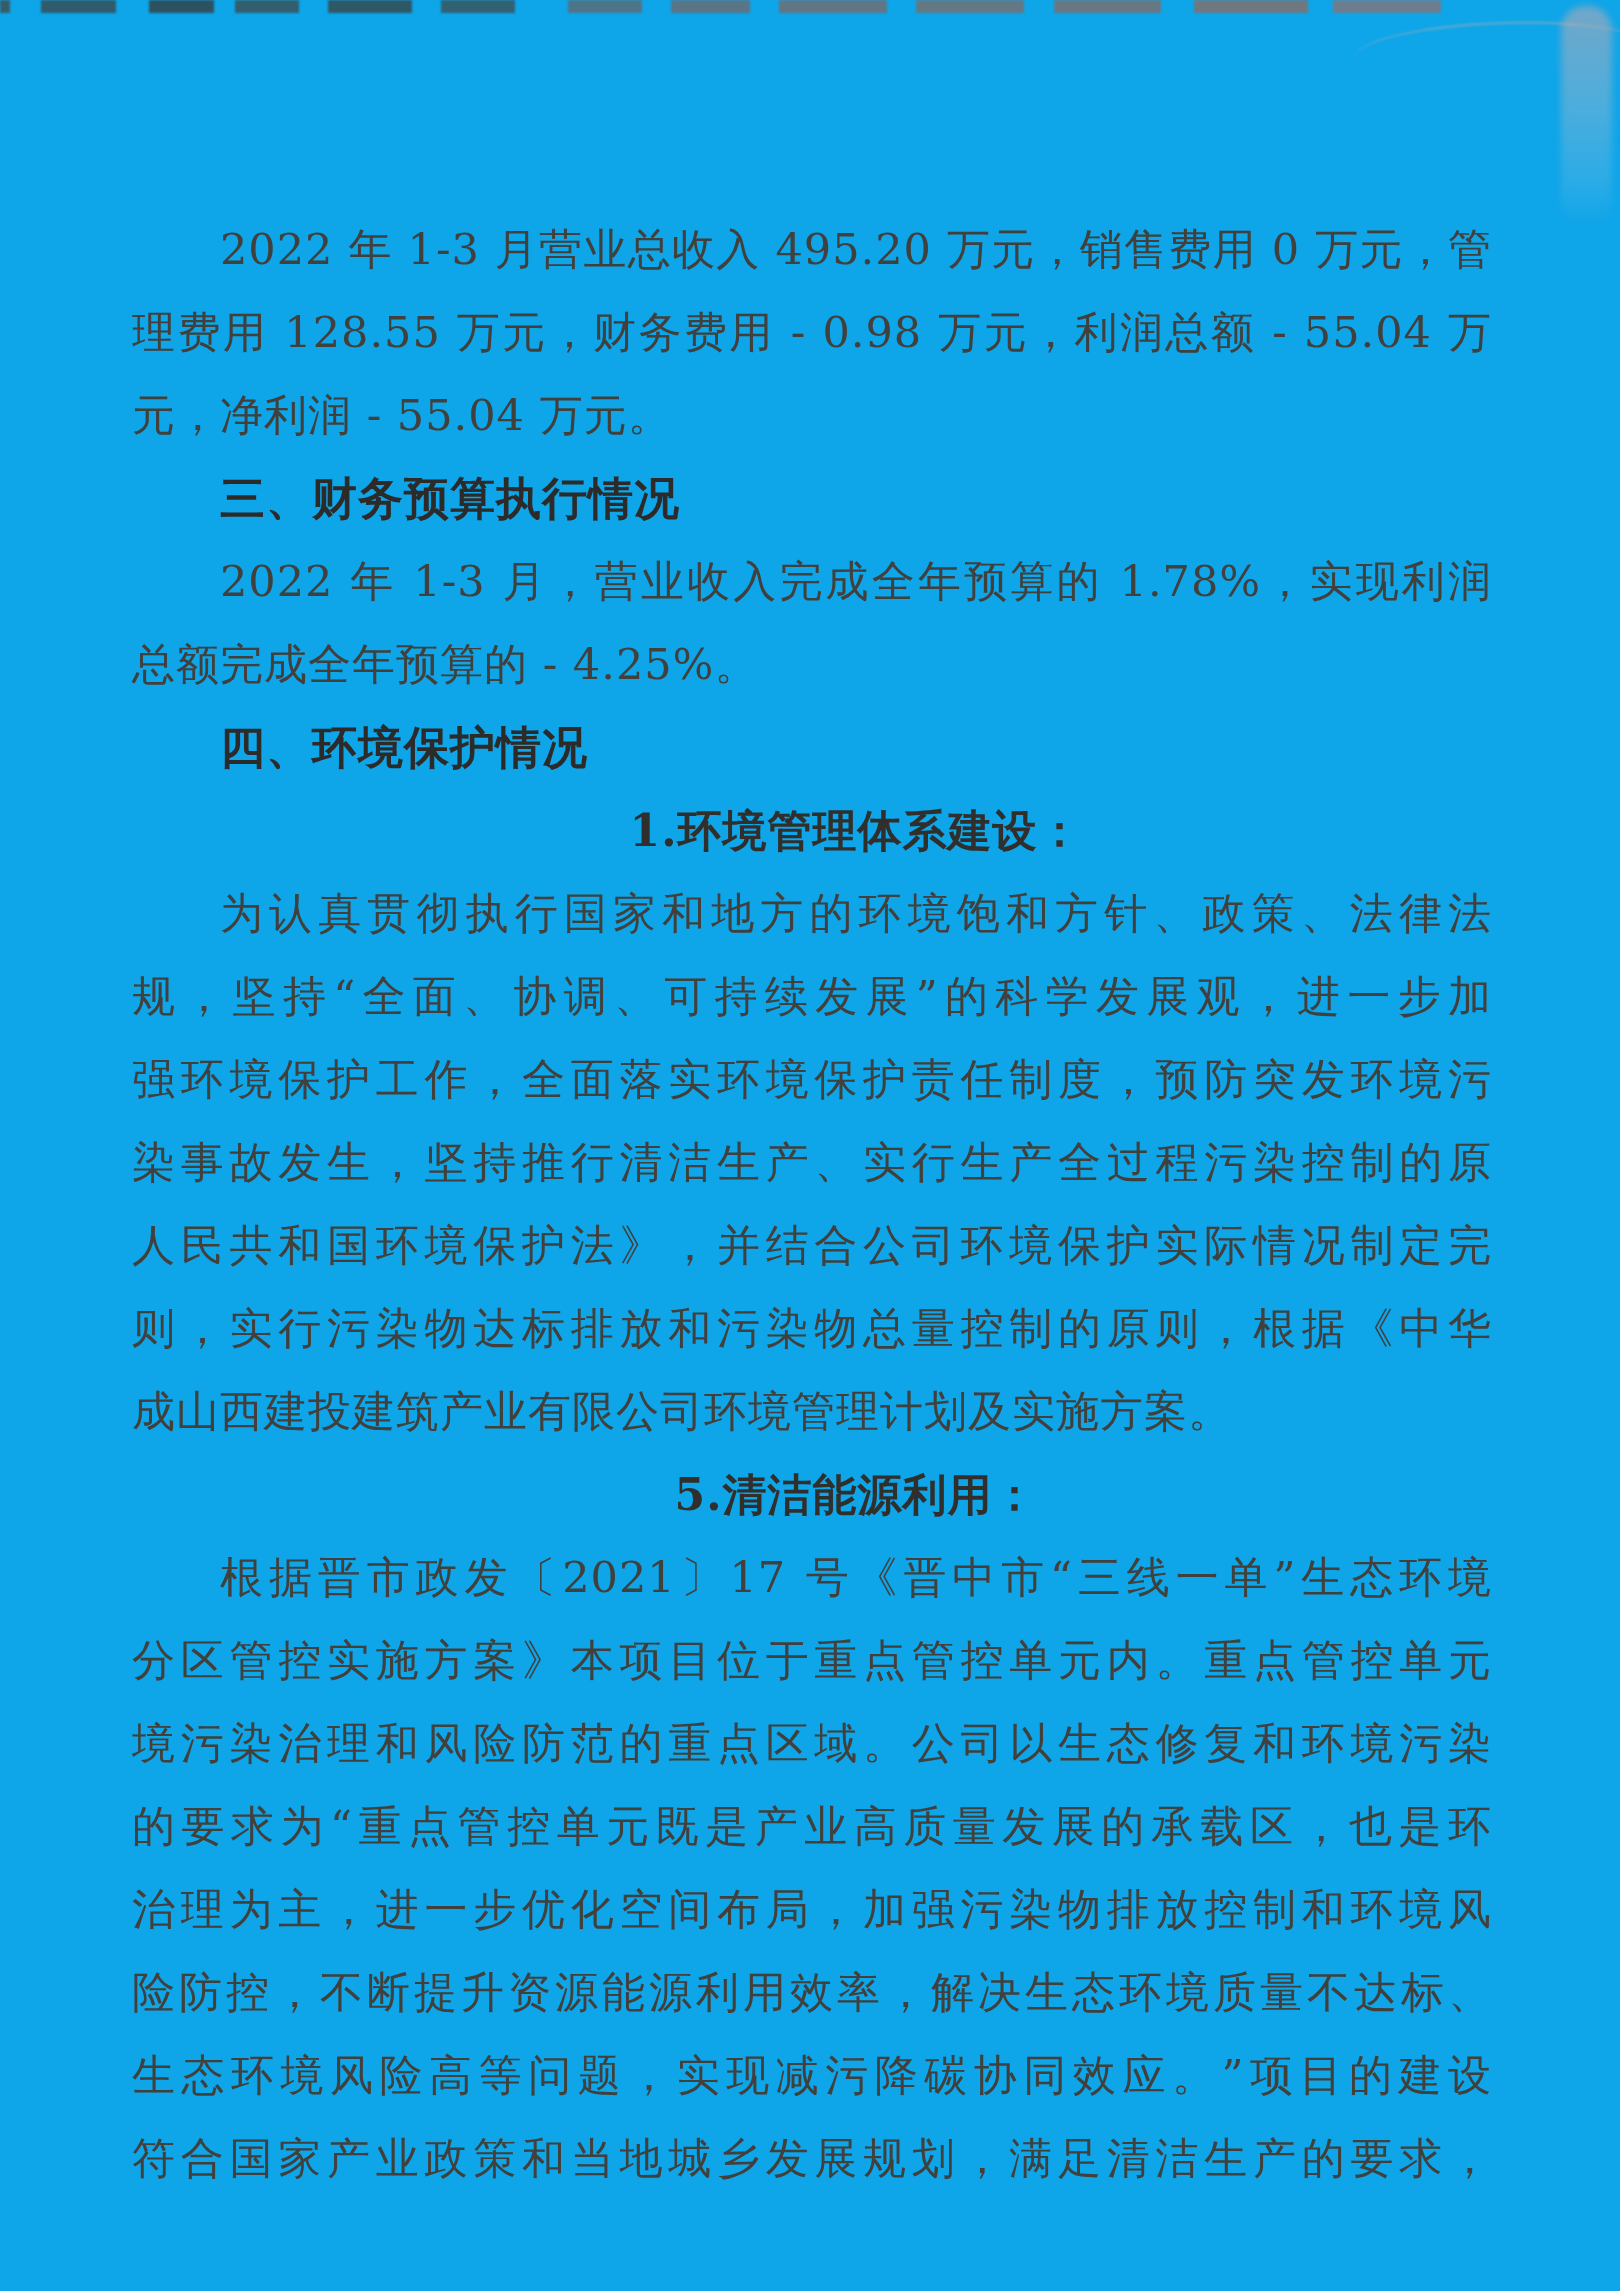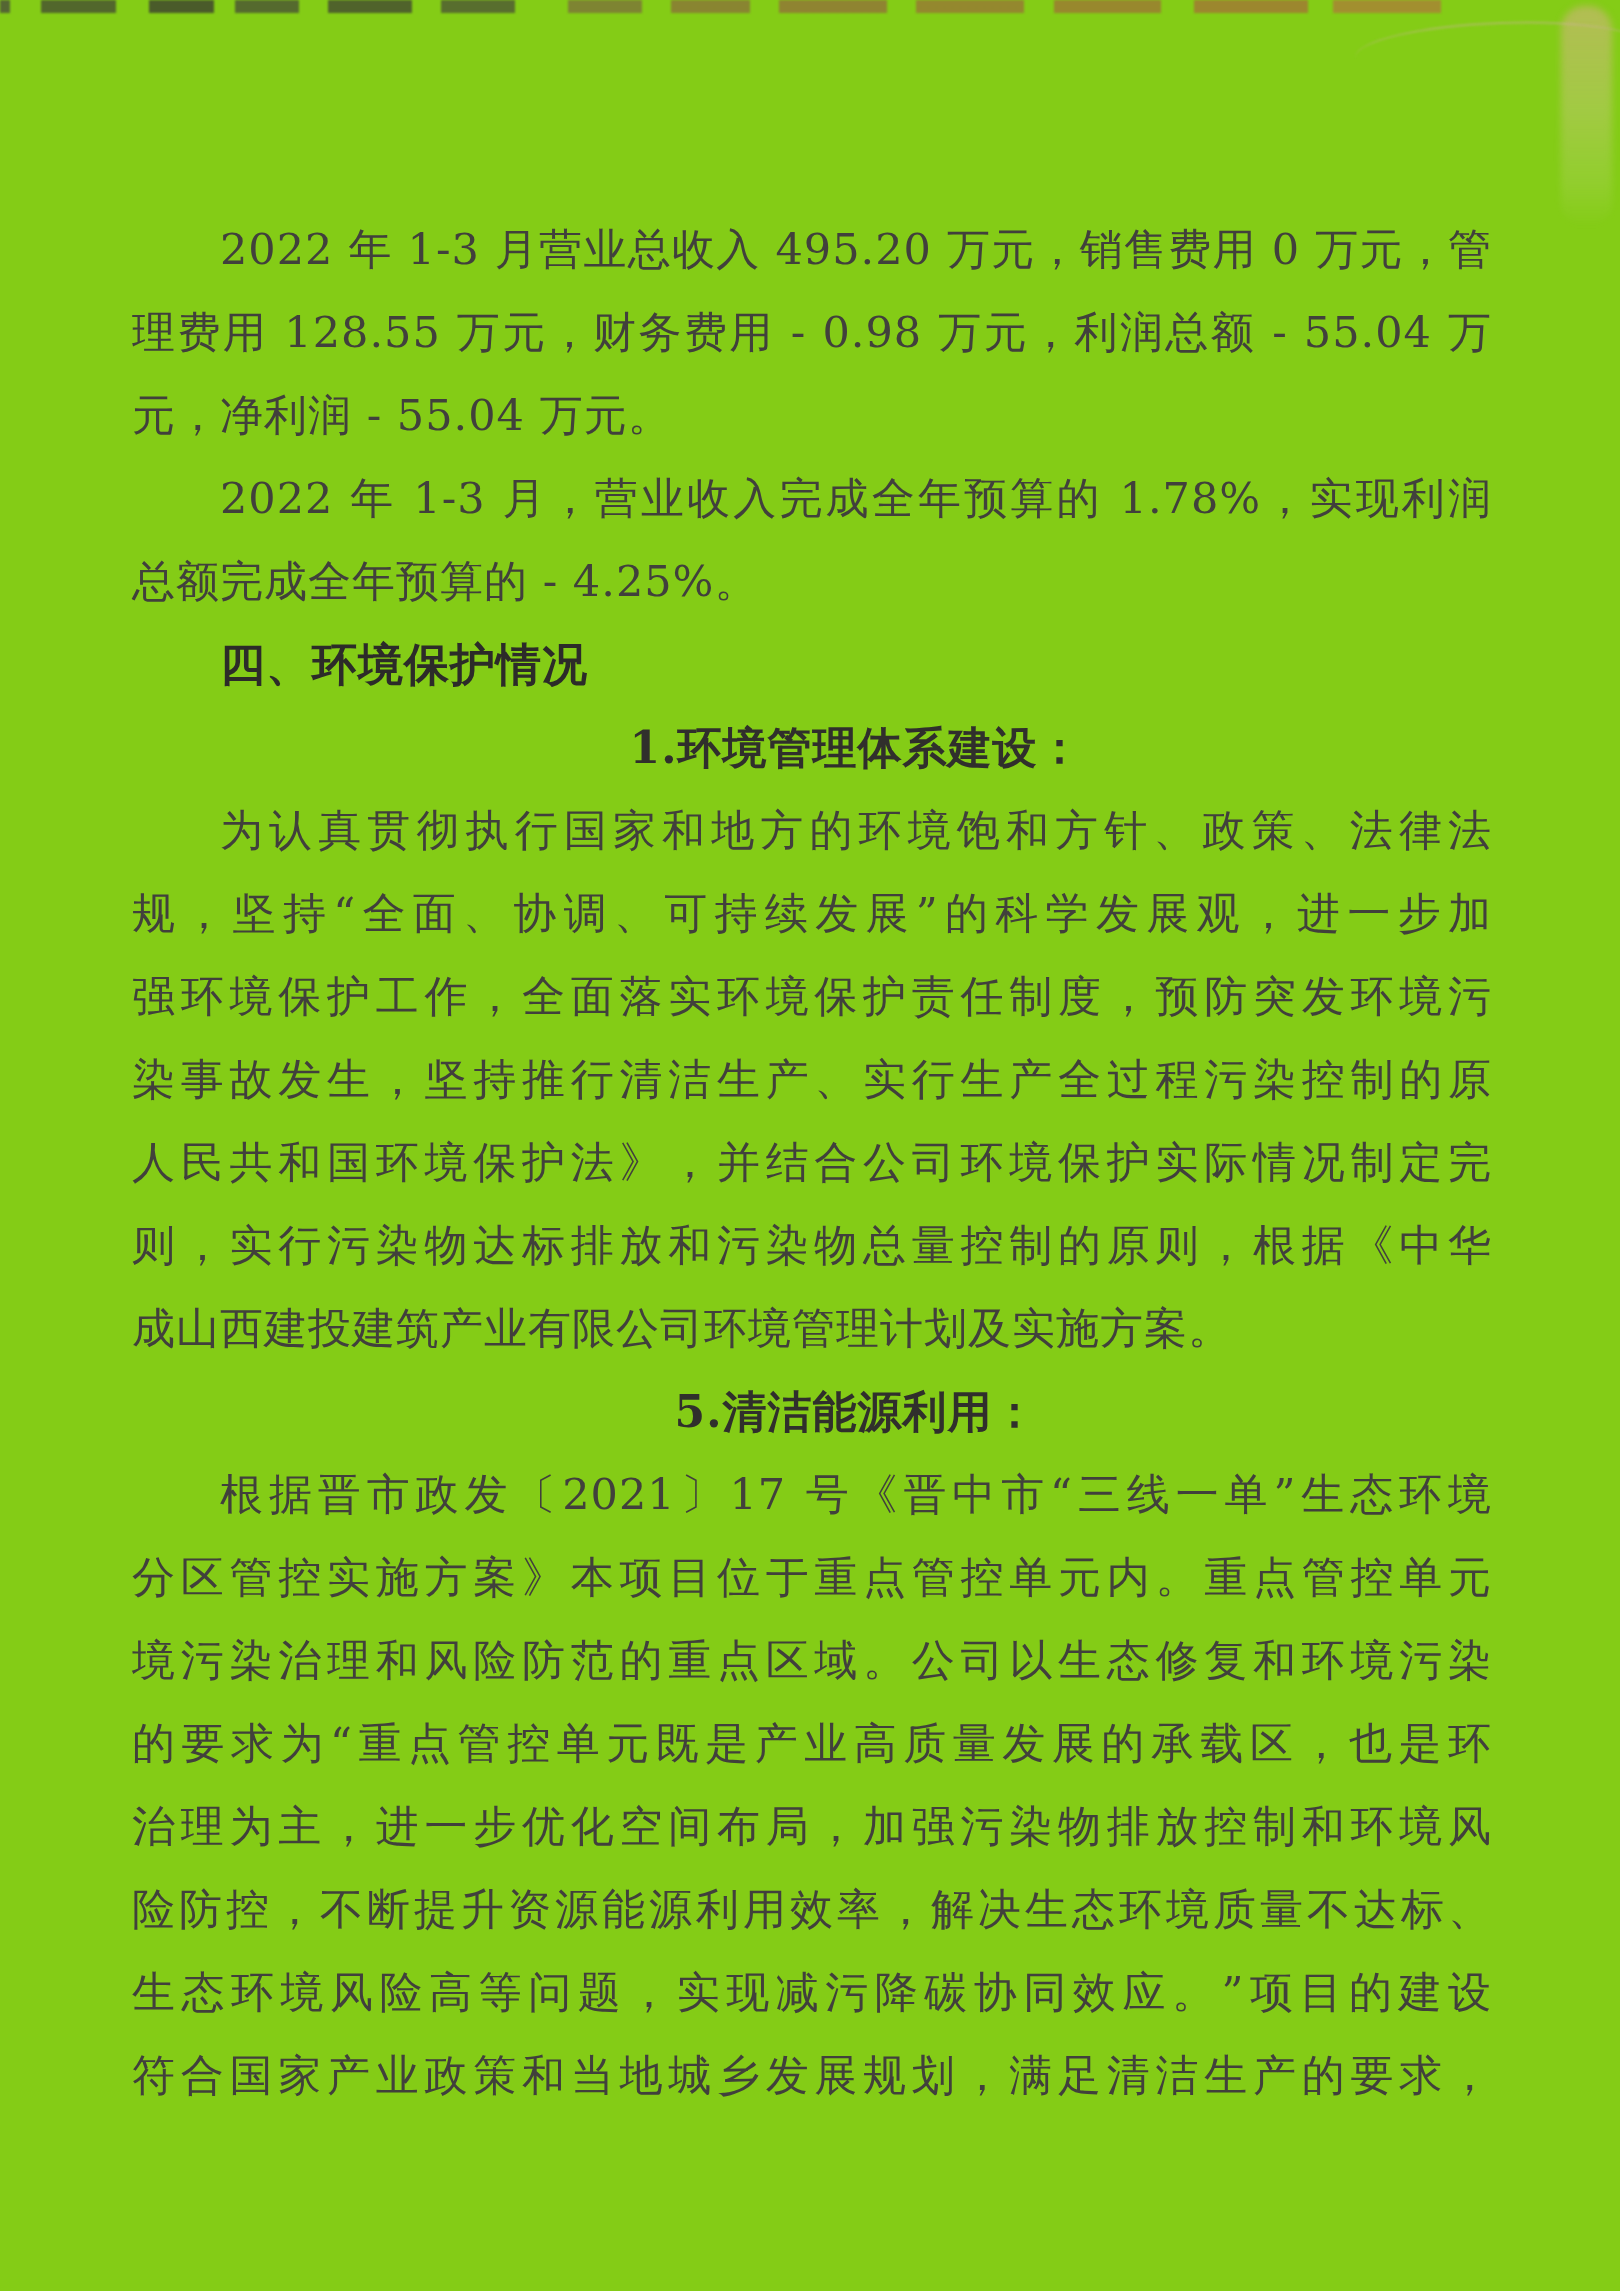--- a/index.html
+++ b/index.html
@@ -2,21 +2,21 @@
 <html><head>
 <meta charset="utf-8">
 <style>
   html, body { margin: 0; padding: 0; }
   body { background: #fdfdfb; }
 
   .page {
     position: relative;
     width: 1620px;
     height: 2292px;
-    background: #84cc16;
+    background: #0ea5e9;
     overflow: hidden;
     font-family: "DejaVu Serif", serif;
   }
 
   
   .artifact-top {
     position: absolute;
     top: 0; left: 0;
     width: 1620px; height: 12.7px;
     filter: blur(1px);
@@ -100,20 +100,21 @@
 <div class="page">
 
   <div class="artifact-top"></div>
   <div class="artifact-streak"></div>
   <div class="artifact-curve"></div>
 
   <div class="content">
     <div class="line indent justify">2022 年 1-3 月营业总收入 495.20 万元，销售费用 0 万元，管</div>
     <div class="line justify">理费用 128.55 万元，财务费用 - 0.98 万元，利润总额 - 55.04 万</div>
     <div class="line">元，净利润 - 55.04 万元。</div>
+    <div class="line h1 indent">三、财务预算执行情况</div>
     <div class="line indent justify">2022 年 1-3 月，营业收入完成全年预算的 1.78%，实现利润</div>
     <div class="line">总额完成全年预算的 - 4.25%。</div>
     <div class="line h1 indent">四、环境保护情况</div>
     <div class="line h2 indent">1.环境管理体系建设：</div>
     <div class="line indent justify">为认真贯彻执行国家和地方的环境饱和方针、政策、法律法</div>
     <div class="line justify">规，坚持“全面、协调、可持续发展”的科学发展观，进一步加</div>
     <div class="line justify">强环境保护工作，全面落实环境保护责任制度，预防突发环境污</div>
     <div class="line justify">染事故发生，坚持推行清洁生产、实行生产全过程污染控制的原</div>
     <div class="line justify">人民共和国环境保护法》，并结合公司环境保护实际情况制定完</div>
     <div class="line justify">则，实行污染物达标排放和污染物总量控制的原则，根据《中华</div>

